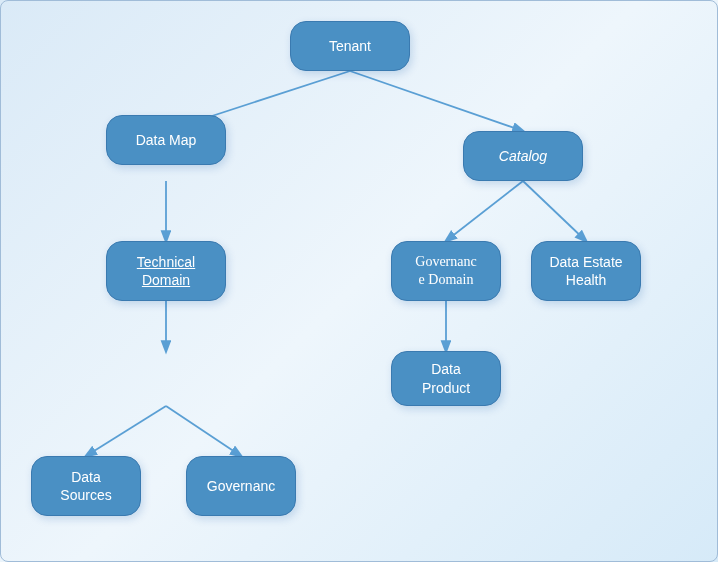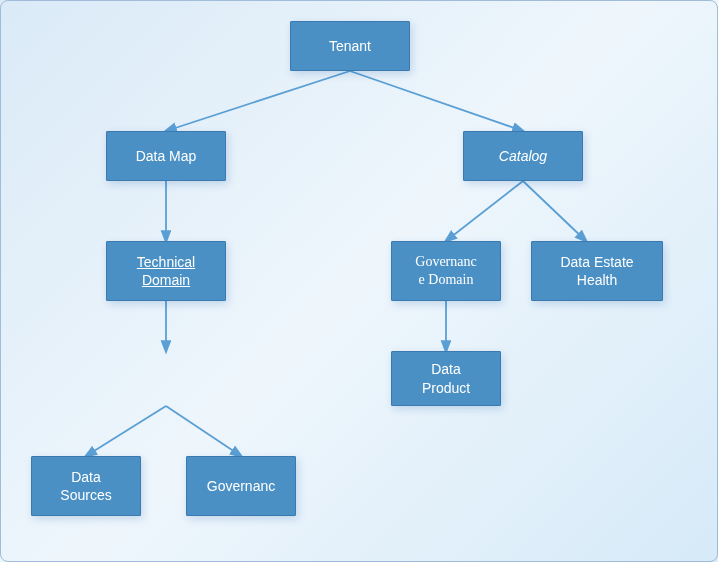--- a/index.html
+++ b/index.html
@@ -24,21 +24,21 @@
       position: absolute;
       top: 0; left: 0;
       width: 100%; height: 100%;
       pointer-events: none;
     }
 
     .node {
       position: absolute;
       background: #4a90c4;
       color: #fff;
-      border-radius: 1px;
+      border-radius: 16px;
       display: flex;
       align-items: center;
       justify-content: center;
       text-align: center;
       font-size: 14px;
       font-weight: 500;
       line-height: 1.3;
       box-shadow: 2px 3px 8px rgba(0,80,160,0.18);
       border: 1.5px solid #3a7ab0;
       padding: 20px 8px;
@@ -71,31 +71,31 @@
 
     <defs>
       <marker id="arrow" markerWidth="8" markerHeight="8" refX="6" refY="3" orient="auto">
         <path d="M0,0 L0,6 L8,3 z" fill="#5a9fd4"></path>
       </marker>
     </defs>
   </svg>
 
   <div class="node" style="left:289px; top:20px; width:120px; height:50px;">Tenant</div>
 
-  <div class="node" style="left:105px; top:130px; width:120px; height:50px;">Data Map</div>
+  <div class="node" style="left:105px; top:114px; width:120px; height:50px;">Data Map</div>
 
   <div class="node" style="left:462px; top:130px; width:120px; height:50px;font-style:italic;">Catalog</div>
 
   <div class="node" style="left:105px; top:240px; width:120px; height:60px; white-space:pre-line;text-decoration:underline;">Technical
 Domain</div>
 
   <div class="node" style="left:390px; top:240px; width:110px; height:60px; white-space:pre-line;font-family:Liberation Serif, serif;">Governanc
 e Domain</div>
 
-  <div class="node" style="left:530px; top:240px; width:132px; height:60px; white-space:pre-line;">Data Estate
+  <div class="node" style="left:530px; top:240px; width:110px; height:60px; white-space:pre-line;">Data Estate
 Health</div>
 
 
   <div class="node" style="left:390px; top:350px; width:110px; height:55px; white-space:pre-line;">Data
 Product</div>
 
   <div class="node" style="left:30px; top:455px; width:110px; height:60px; white-space:pre-line;">Data
 Sources</div>
 
   <div class="node" style="left:185px; top:455px; width:110px; height:60px;">Governanc</div>

